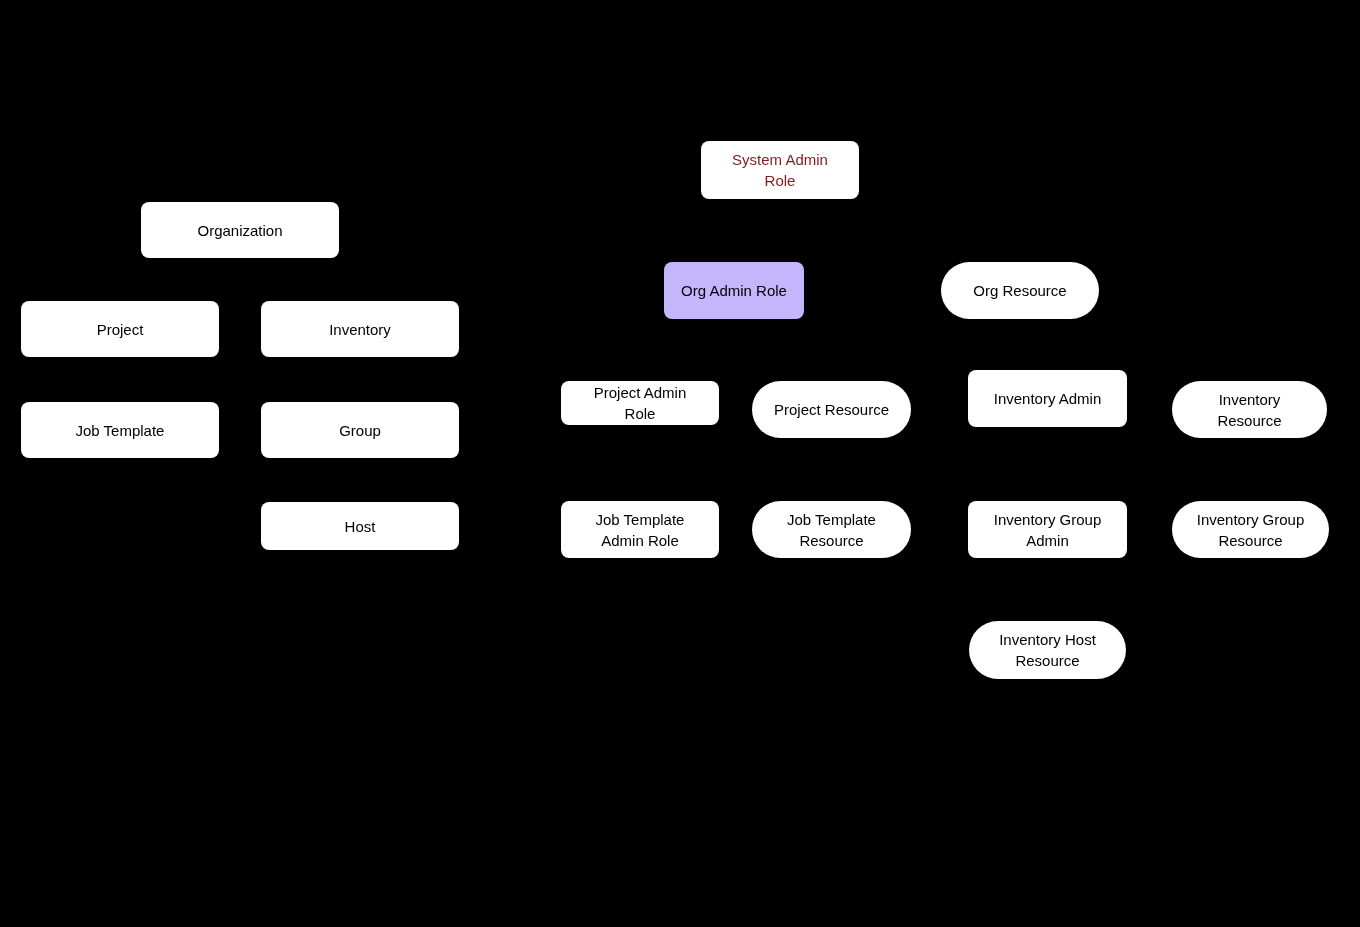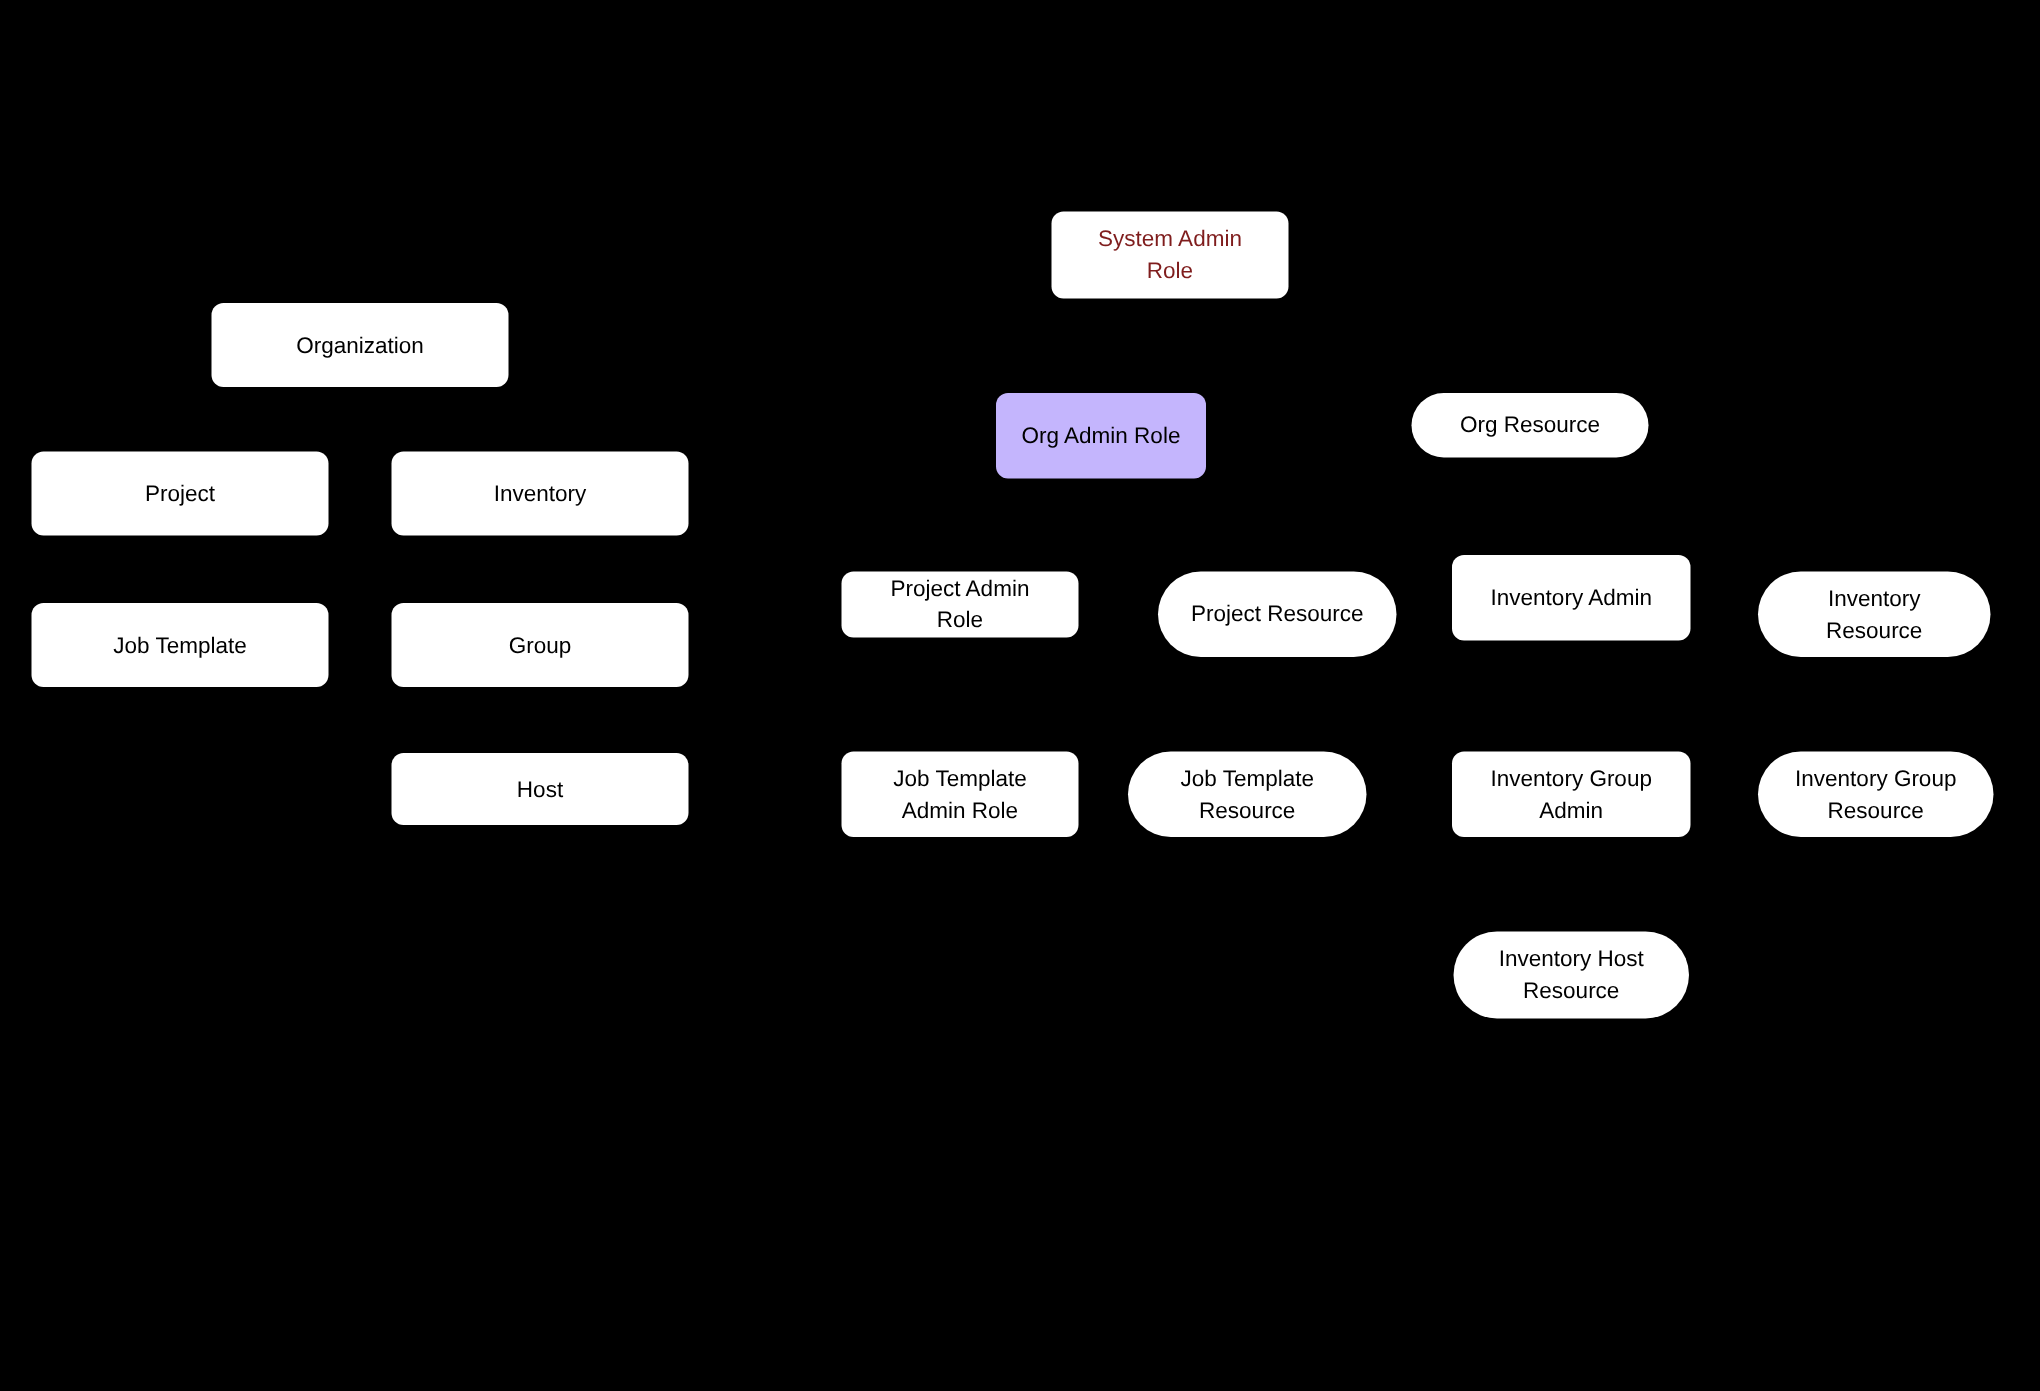--- a/index.html
+++ b/index.html
@@ -39,24 +39,24 @@
 <div class="canvas" id="canvas" style="background: rgb(0, 0, 0);">
     <div class="node rounded-rect" style="left: 141px; top: 202px; width: 198px; height: 56px; background: rgb(255, 255, 255); color: rgb(0, 0, 0);">Organization</div>
     <div class="node rounded-rect" style="left: 21px; top: 301px; width: 198px; height: 56px; background: #ffffff; color: rgb(0, 0, 0);">Project</div>
     <div class="node rounded-rect" style="left: 261px; top: 301px; width: 198px; height: 56px; background: rgb(255, 255, 255); color: rgb(0, 0, 0);">Inventory</div>
     <div class="node rounded-rect" style="left: 21px; top: 402px; width: 198px; height: 56px; background: rgb(255, 255, 255); color: rgb(0, 0, 0);">Job Template</div>
     <div class="node rounded-rect" style="left: 261px; top: 402px; width: 198px; height: 56px; background: rgb(255, 255, 255); color: rgb(0, 0, 0);">Group</div>
     <div class="node rounded-rect" style="left: 261px; top: 502px; width: 198px; height: 48px; background: rgb(255, 255, 255); color: rgb(0, 0, 0);">Host</div>
     <div class="node rounded-rect" style="left: 701px; top: 141px; width: 158px; height: 58px; background: rgb(255, 255, 255); color: #7f1d1d;">System Admin
 Role</div>
     <div class="node rounded-rect" style="left: 664px; top: 262px; width: 140px; height: 57px; background: #c4b5fd; color: rgb(0, 0, 0);">Org Admin Role</div>
-    <div class="node stadium" style="left: 941px; top: 262px; width: 158px; height: 43px; background: rgb(255, 255, 255); color: rgb(0, 0, 0);">Org Resource</div>
+    <div class="node stadium" style="left: 941px; top: 262px; width: 158px; height: 57px; background: rgb(255, 255, 255); color: rgb(0, 0, 0);">Org Resource</div>
     <div class="node rounded-rect" style="left: 561px; top: 381px; width: 158px; height: 44px; background: rgb(255, 255, 255); color: rgb(0, 0, 0);">Project Admin
 Role</div>
-    <div class="node stadium" style="left: 772px; top: 381px; width: 159px; height: 57px; background: rgb(255, 255, 255); color: rgb(0, 0, 0);">Project Resource</div>
+    <div class="node stadium" style="left: 752px; top: 381px; width: 159px; height: 57px; background: rgb(255, 255, 255); color: rgb(0, 0, 0);">Project Resource</div>
     <div class="node rounded-rect" style="left: 968px; top: 370px; width: 159px; height: 57px; background: rgb(255, 255, 255); color: rgb(0, 0, 0);">Inventory Admin</div>
     <div class="node stadium" style="left: 1172px; top: 381px; width: 155px; height: 57px; background: rgb(255, 255, 255); color: rgb(0, 0, 0);">Inventory
 Resource</div>
     <div class="node rounded-rect" style="left: 561px; top: 501px; width: 158px; height: 57px; background: rgb(255, 255, 255); color: rgb(0, 0, 0);">Job Template
 Admin Role</div>
     <div class="node stadium" style="left: 752px; top: 501px; width: 159px; height: 57px; background: rgb(255, 255, 255); color: rgb(0, 0, 0);">Job Template
 Resource</div>
     <div class="node rounded-rect" style="left: 968px; top: 501px; width: 159px; height: 57px; background: rgb(255, 255, 255); color: rgb(0, 0, 0);">Inventory Group
 Admin</div>
     <div class="node stadium" style="left: 1172px; top: 501px; width: 157px; height: 57px; background: rgb(255, 255, 255); color: rgb(0, 0, 0);">Inventory Group

